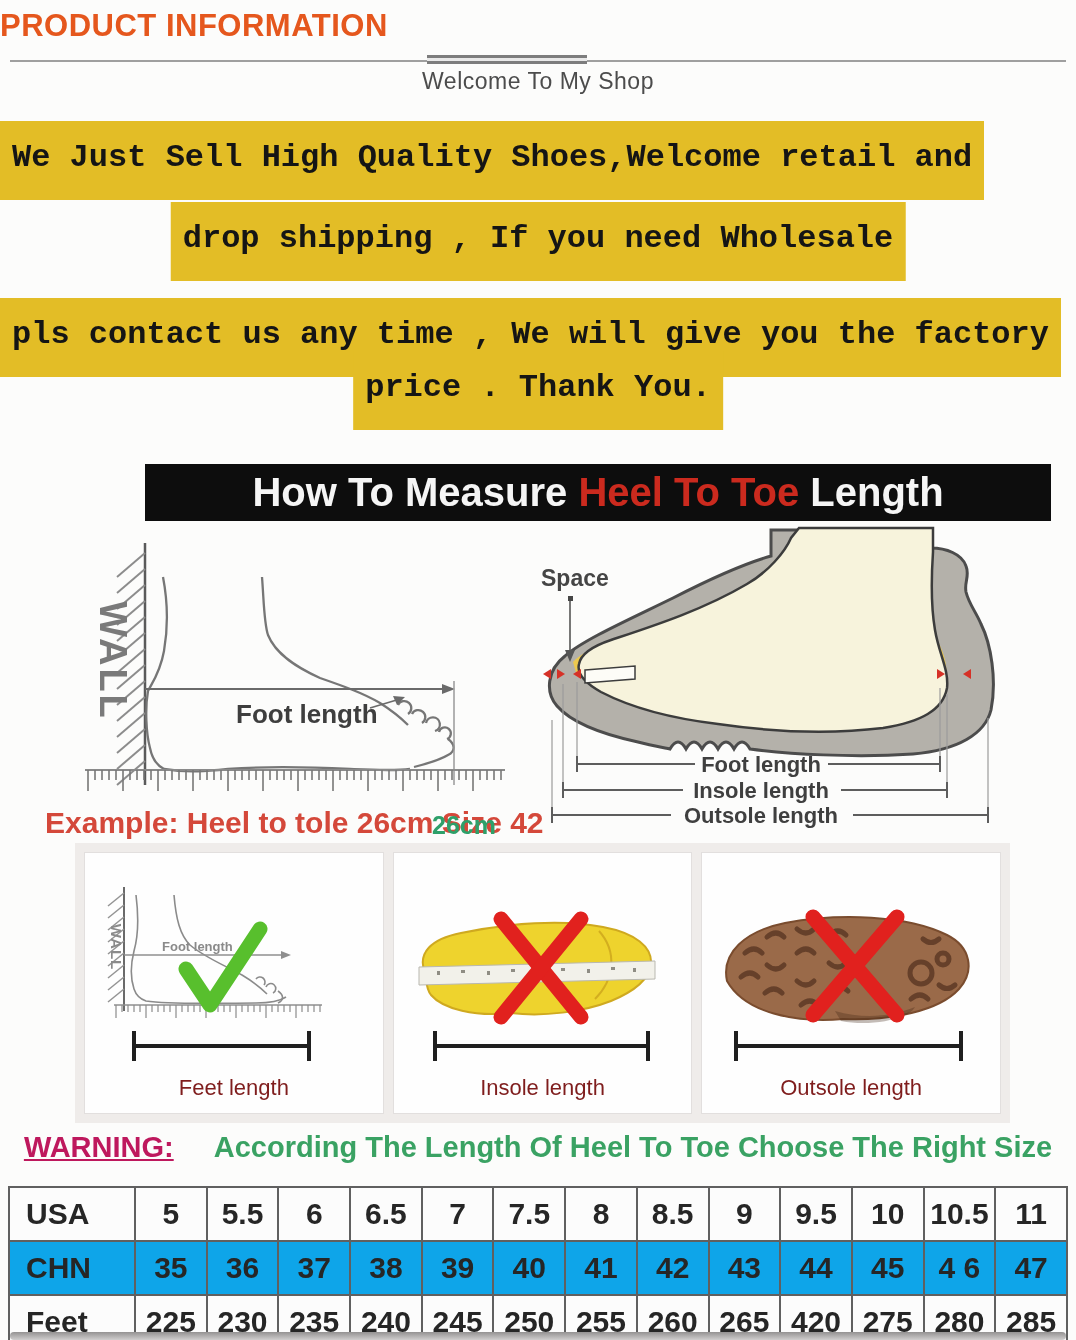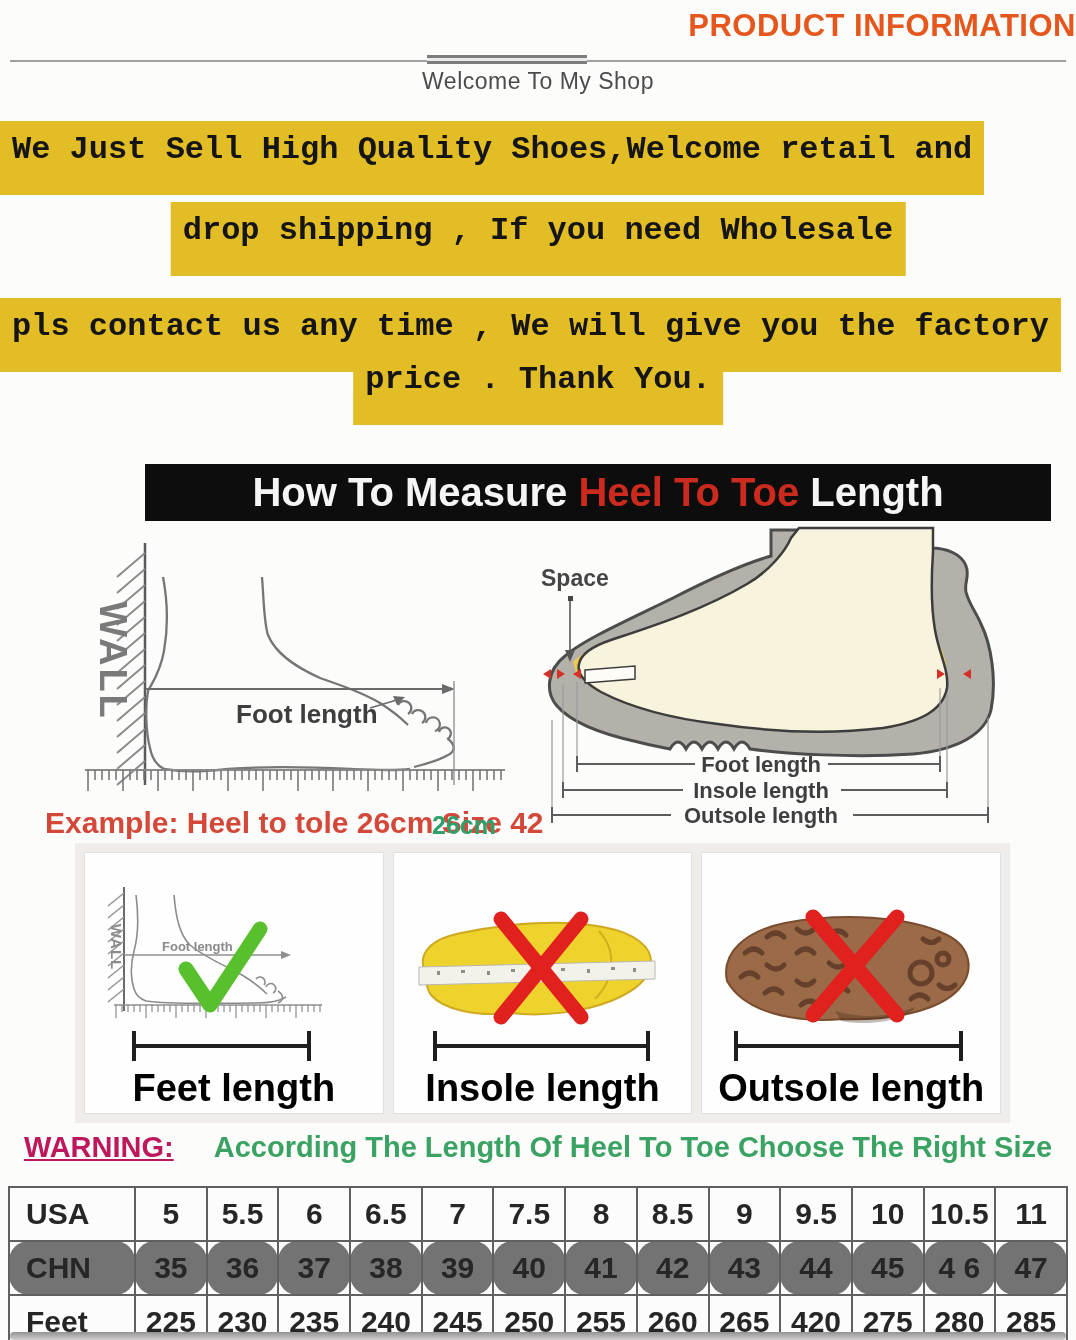--- a/index.html
+++ b/index.html
@@ -1,32 +1,32 @@
 <!DOCTYPE html>
 <html><head>
 <meta charset="utf-8">
 <style>
   html,body{margin:0;padding:0;background:#ffffff;}
   .page{position:relative;width:1076px;height:1340px;background:#fcfcfb;overflow:hidden;
         font-family:"Liberation Sans", sans-serif;}
 
   
-  .title{position:absolute;top:8px;left:0;width:100%;text-align:right;
+  .title{position:absolute;top:8px;left:0;width:100%;text-align:left;
          font-size:31px;font-weight:800;letter-spacing:.5px;color:#e5571d;}
   .divider-line{position:absolute;top:60px;left:10px;width:1056px;height:0;
                 border-top:2px solid #9f9f9f;}
   .divider-bar{position:absolute;top:55px;left:427px;width:160px;height:9px;
                background:#e9e9e9;border-top:3px solid #7d7d7d;border-bottom:3px solid #7d7d7d;box-sizing:border-box;}
   .welcome{position:absolute;top:68px;left:0;width:100%;text-align:center;
            font-size:23px;color:#4c4c4c;letter-spacing:.5px;}
 
   
   .promo{position:absolute;white-space:nowrap;background:#e3bd26;color:#151515;
          font-family:"Liberation Mono", monospace;font-weight:bold;
-         font-size:32px;line-height:57px;height:74px;padding:0 12px;}
+         font-size:32px;line-height:57px;height:63px;padding:8px 12px;}
   .promo.l1{top:121px;left:0;}
   .promo.l2{top:202px;left:50%;transform:translateX(-50%);}
   .promo.l3{top:292px;left:0;margin-top:6px;}
   .promo.l4{top:351px;left:50%;transform:translateX(-50%);}
 
   
   .measure-banner{position:absolute;top:464px;left:145px;width:906px;height:57px;
                   background:#0d0d0d;display:flex;align-items:center;justify-content:center;
                   font-size:40px;font-weight:bold;color:#f5f5f5;white-space:pre;}
   .measure-banner .hot{color:#cb2a1e;}
@@ -38,35 +38,35 @@
 
   
   .example-red{position:absolute;top:806px;left:45px;font-size:30px;font-weight:bold;color:#d4483a;}
   .example-green{position:absolute;top:811px;left:432px;font-size:25px;font-weight:bold;color:#2ea06a;}
 
   
   .panel{position:absolute;top:843px;left:75px;width:935px;height:280px;background:#efeceа;
          background:#efecea;display:flex;gap:9px;padding:9px;box-sizing:border-box;}
   .card{flex:1;background:#fefefe;border:1px solid #e2dfde;display:flex;flex-direction:column;
         align-items:center;justify-content:flex-end;padding-bottom:4px;}
-  .card-label{font-size:38px;font-weight:bold;color:#000000;height:40px;line-height:38px;}
+  .card-label{font-size:22px;font-weight:normal;color:#7f1d1d;height:40px;line-height:38px;}
 
   
   .warning{position:absolute;top:1131px;left:0;width:100%;text-align:center;
            font-size:29px;font-weight:bold;white-space:nowrap;}
   .warning .w1{color:#be185d;text-decoration:underline;}
   .warning .w2{color:#3aa263;margin-left:32px;}
 
   
   .table-wrap{position:absolute;top:1186px;left:8px;width:1060px;}
   table.sizes{width:100%;border-collapse:collapse;font-size:30px;font-weight:bold;color:#262626;
               background:#fcfcfc;table-layout:fixed;}
   table.sizes td{border:2px solid #606060;height:44px;text-align:center;padding:4px;overflow:hidden;}
   table.sizes td.lbl{text-align:left;padding-left:16px;width:104px;}
-  table.sizes tr.alt td{background:#737373;border-radius:20px;}
+  table.sizes tr.alt td{background:#0ea5e9;}
   .bottom-strip{position:absolute;top:1332px;left:10px;width:1056px;height:8px;border-radius:4px;
                 background:linear-gradient(#949292,#d0cece);}
 </style>
 </head>
 <body>
 
 <div class="page">
 
   <div class="title">PRODUCT INFORMATION</div>
   <div class="divider-line"></div>

